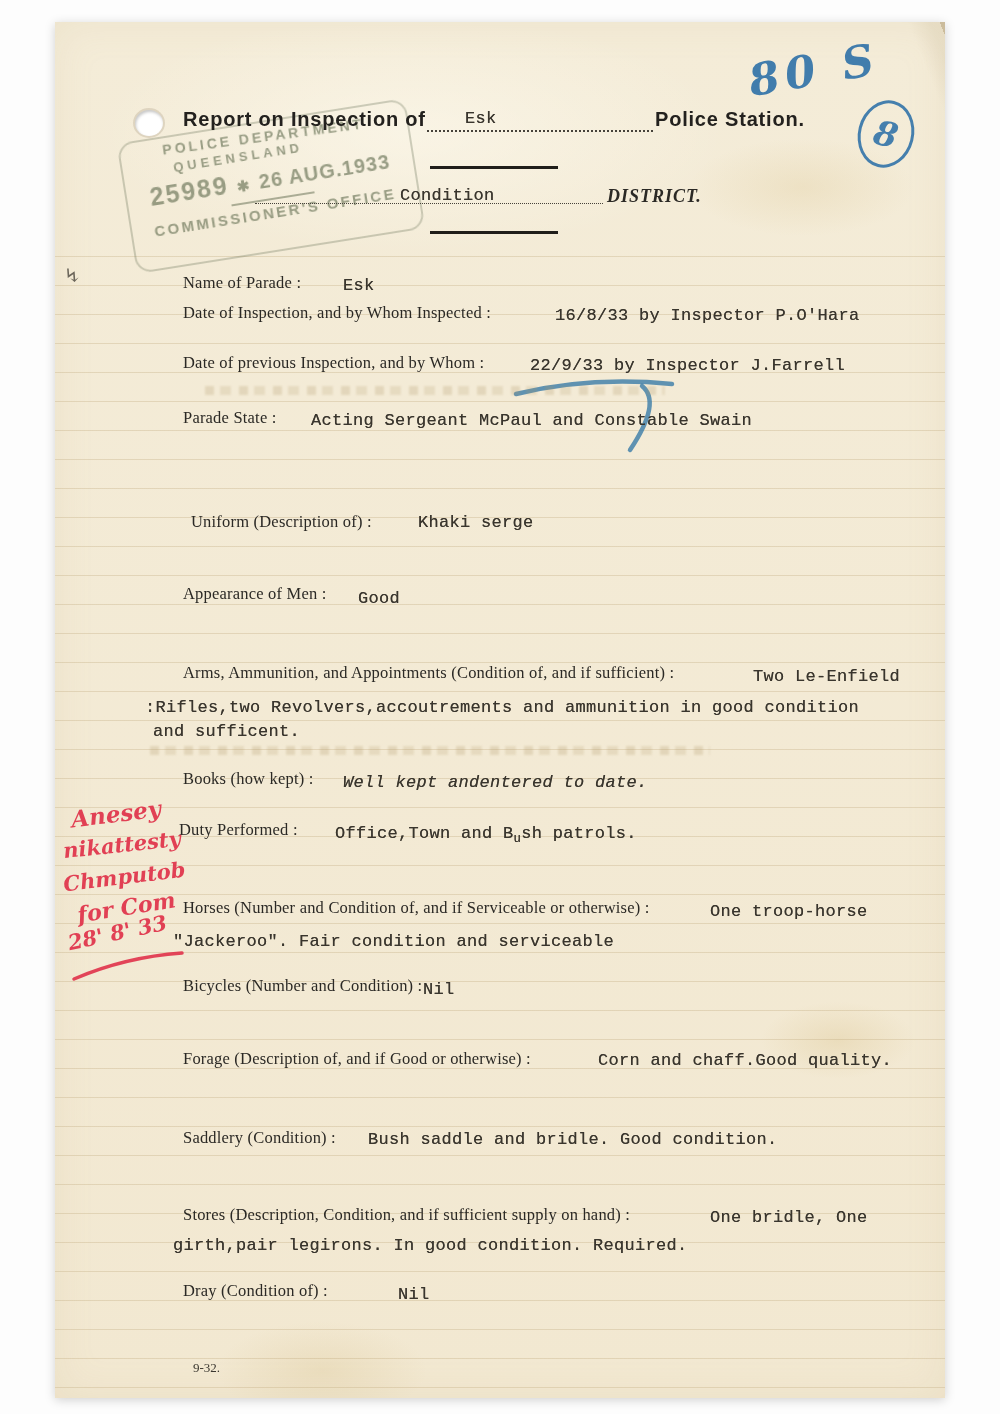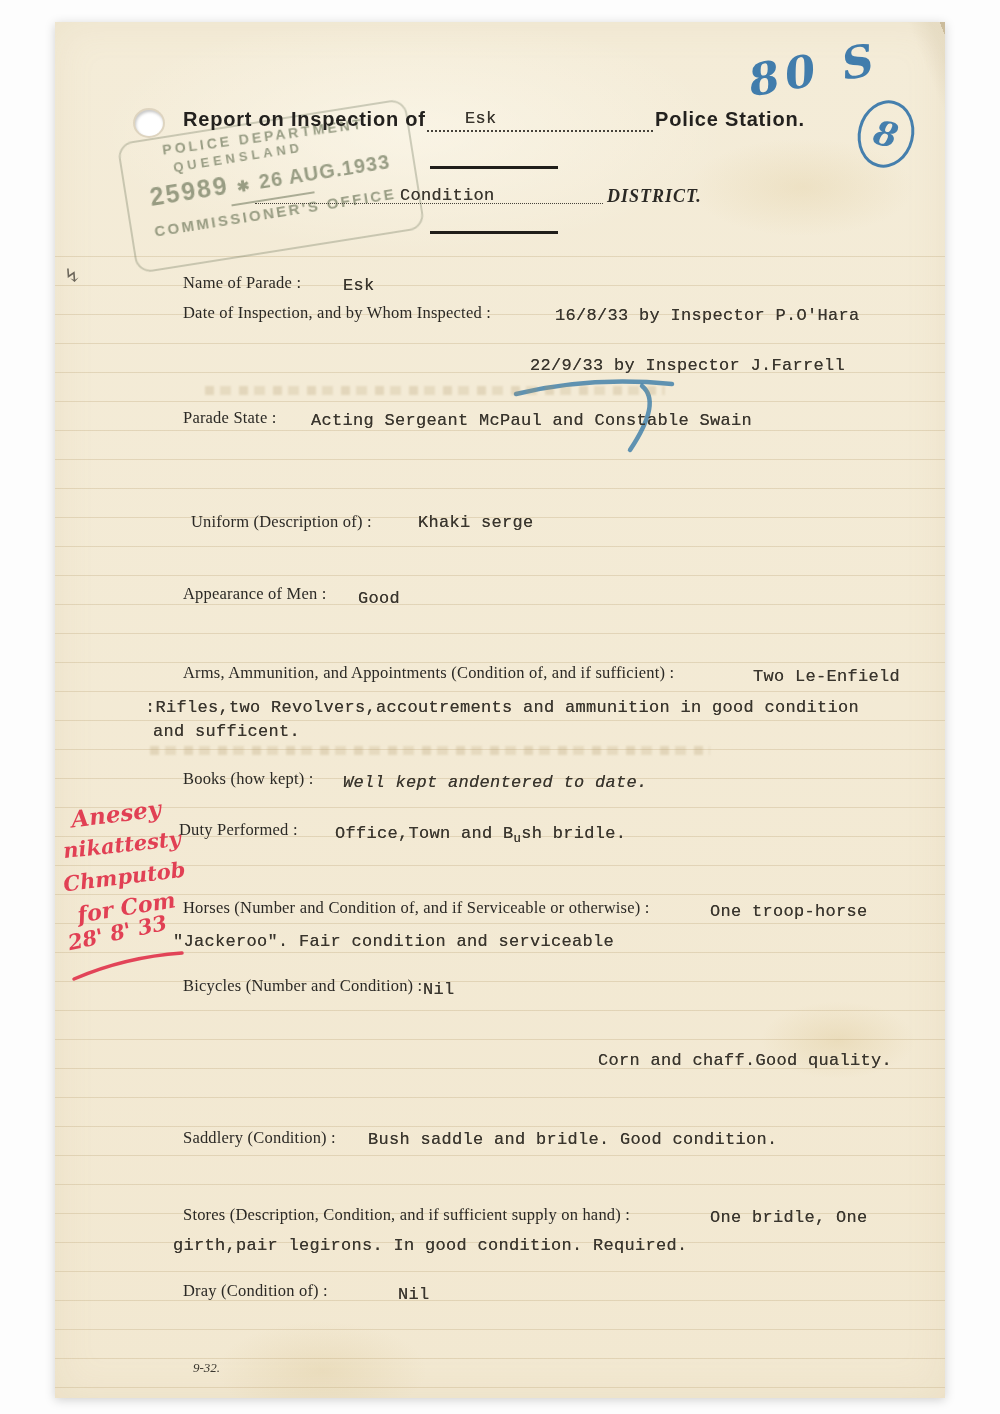--- a/index.html
+++ b/index.html
@@ -100,20 +100,21 @@
     <div class="district" style="left:552px;top:164px;">DISTRICT.</div>
 
     <div class="bar-rule" style="left:375px;top:209px;width:128px;"></div>
 
     <div class="lbl" style="left:128px;top:251px;">Name of Parade :</div>
     <div class="type" style="left:288px;top:246px;">Esk</div>
 
     <div class="lbl" style="left:128px;top:281px;">Date of Inspection, and by Whom Inspected :</div>
     <div class="type" style="left:500px;top:276px;">16/8/33 by Inspector P.O'Hara</div>
 
+    <div class="lbl" style="left:128px;top:331px;">Date of previous Inspection, and by Whom :</div>
     <div class="type" style="left:475px;top:326px;">22/9/33  by Inspector J.Farrell</div>
 
     <svg style="left:455px;top:336px;" width="200" height="100" viewBox="0 0 200 100">
       <path d="M6,36 Q80,18 162,26" fill="none" stroke="#3a7ca8" stroke-width="4.5" stroke-linecap="round" opacity="0.8"></path>
       <path d="M132,28 Q152,44 120,92" fill="none" stroke="#3a7ca8" stroke-width="4.5" stroke-linecap="round" opacity="0.8"></path>
     </svg>
     <div class="ghost" style="left:150px;top:364px;width:460px;"></div>
 
     <div class="lbl" style="left:128px;top:386px;">Parade State :</div>
     <div class="type" style="left:256px;top:381px;">Acting Sergeant McPaul and Constable Swain</div>
@@ -128,45 +129,46 @@
     <div class="type" style="left:698px;top:637px;">Two Le-Enfield</div>
     <div class="type" style="left:90px;top:668px;">:Rifles,two Revolvers,accoutrements and ammunition in good condition</div>
     <div class="type" style="left:98px;top:692px;">and sufficent.</div>
 
     <div class="ghost" style="left:95px;top:724px;width:560px;"></div>
 
     <div class="lbl" style="left:128px;top:747px;">Books (how kept) :</div>
     <div class="type" style="left:288px;top:743px;font-style:italic;">Well kept andentered to date.</div>
 
     <div class="lbl" style="left:124px;top:798px;">Duty Performed :</div>
-    <div class="type" style="left:280px;top:794px;"><span>Office,Town and B</span><sub>u</sub><span>sh bridle.</span></div>
+    <div class="type" style="left:280px;top:794px;"><span>Office,Town and B</span><sub>u</sub><span>sh patrols.</span></div>
 
     <div class="red" style="left:16px;top:778px;font-size:23px;transform:rotate(-7deg);">Anesey</div>
     <div class="red" style="left:8px;top:810px;font-size:21px;transform:rotate(-6deg);">nikattesty</div>
     <div class="red" style="left:8px;top:842px;font-size:21px;transform:rotate(-7deg);">Chmputob</div>
     <div class="red" style="left:22px;top:872px;font-size:22px;transform:rotate(-9deg);">for Com</div>
     <div class="red" style="left:12px;top:898px;font-size:21px;transform:rotate(-12deg);">28' 8' 33</div>
     <svg style="left:15px;top:905px;" width="130" height="60" viewBox="0 0 130 60">
       <path d="M4,52 Q55,30 112,26" fill="none" stroke="#e0324a" stroke-width="3.5" stroke-linecap="round" opacity="0.9"></path>
     </svg>
 
     <div class="lbl" style="left:128px;top:876px;">Horses (Number and Condition of, and if Serviceable or otherwise) :</div>
     <div class="type" style="left:655px;top:872px;">One troop-horse</div>
     <div class="type" style="left:118px;top:902px;">"Jackeroo". Fair condition and serviceable</div>
 
     <div class="lbl" style="left:128px;top:954px;">Bicycles (Number and Condition) :</div>
     <div class="type" style="left:368px;top:950px;">Nil</div>
 
+    <div class="lbl" style="left:128px;top:1027px;">Forage (Description of, and if Good or otherwise) :</div>
     <div class="type" style="left:543px;top:1021px;text-align:right;">Corn and chaff.Good quality.</div>
 
     <div class="lbl" style="left:128px;top:1106px;">Saddlery (Condition) :</div>
     <div class="type" style="left:313px;top:1100px;">Bush saddle and bridle. Good condition.</div>
 
     <div class="lbl" style="left:128px;top:1183px;">Stores (Description, Condition, and if sufficient supply on hand) :</div>
     <div class="type" style="left:655px;top:1178px;">One bridle, One</div>
     <div class="type" style="left:118px;top:1206px;">girth,pair legirons. In good condition. Required.</div>
 
     <div class="lbl" style="left:128px;top:1259px;">Dray (Condition of) :</div>
     <div class="type" style="left:343px;top:1255px;">Nil</div>
 
-    <div class="formcode" style="left:138px;top:1338px;position:absolute;font-style:italic;">9-32.</div>
+    <div class="formcode" style="left:138px;top:1338px;position:absolute;">9-32.</div>
   </div>
 </div>
 
 </body></html>

